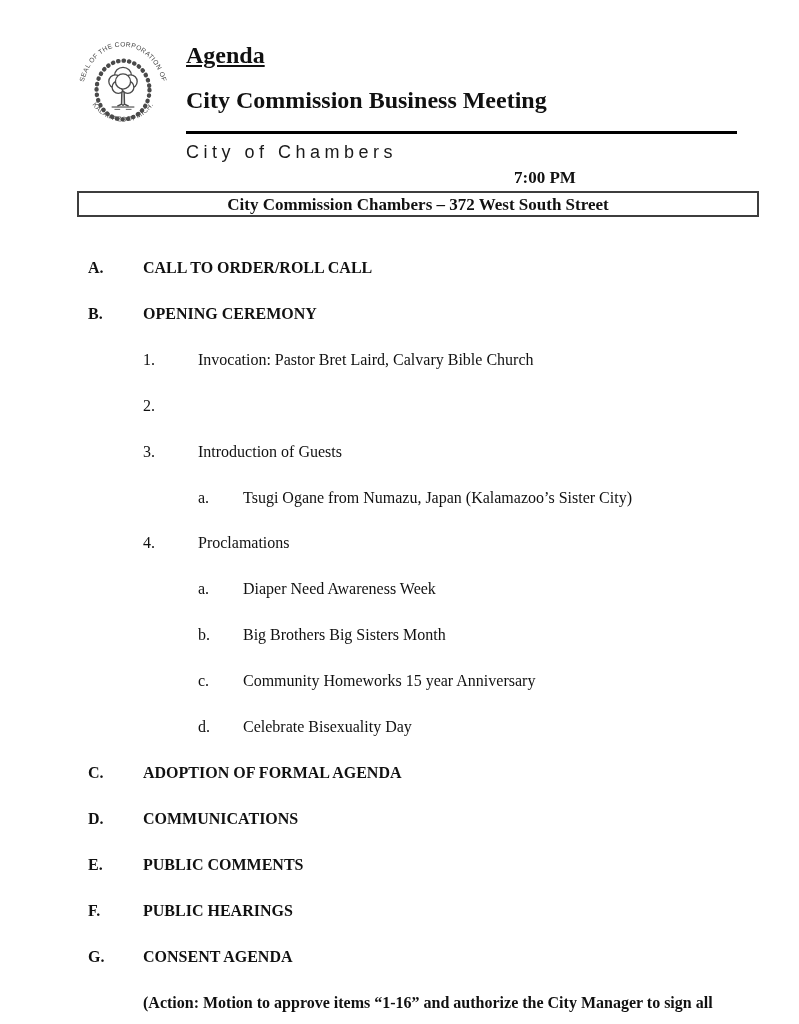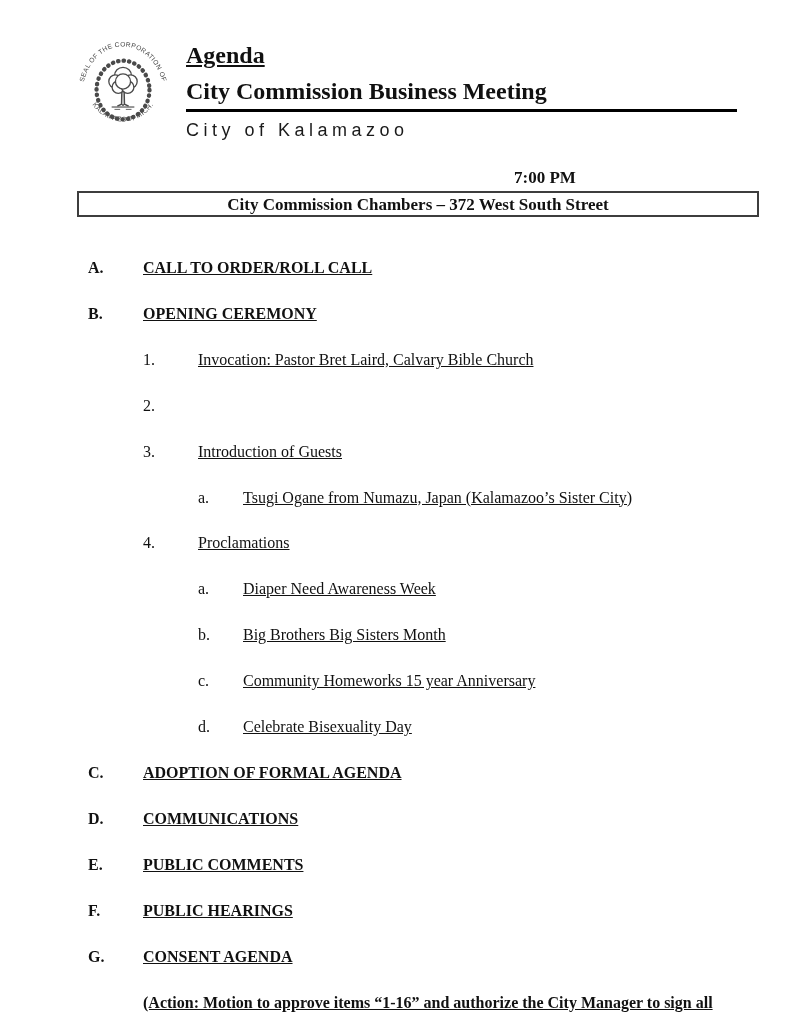--- a/index.html
+++ b/index.html
@@ -33,22 +33,22 @@
   .doc-type {
     font-size: 24px;
     font-weight: bold;
     line-height: 1.15;
     text-decoration: underline;
   }
   .meeting-title {
     font-size: 24px;
     font-weight: bold;
     line-height: 1.15;
-    margin-top: 8px;
-    padding-bottom: 4px;
+    margin-top: 17px;
+    padding-bottom: 17px;
     border-bottom: 3px solid #000000;
   }
   .org-name {
     margin-top: 8px;
     font-family: "Liberation Sans", sans-serif;
     font-size: 18px;
     letter-spacing: 4.5px;
     color: #1a1a1a;
   }
 
@@ -95,21 +95,21 @@
     margin-bottom: 28px;
   }
   .agenda-row.bold { font-weight: bold; }
   .agenda-label { flex: 0 0 auto; }
   .level-0 .agenda-label { width: 55px; }
   .level-1 { padding-left: 55px; }
   .level-1 .agenda-label { width: 55px; }
   .level-2 { padding-left: 110px; }
   .level-2 .agenda-label { width: 45px; }
   .no-label .agenda-label { width: 0; }
-  .agenda-text { flex: 1 1 auto; text-decoration: underline; }
+  .agenda-text { flex: 1 1 auto; }
 </style>
 </head>
 <body>
 
 <div class="page">
 
   <svg class="seal" viewBox="0 0 100 110" xmlns="http://www.w3.org/2000/svg">
     <defs>
       <path id="seal-top-arc" d="M 7 60 A 43 51 0 1 1 93 60" fill="none"></path>
       <path id="seal-bottom-arc" d="M 13 62 A 41 46 0 0 0 87 62" fill="none"></path>
@@ -133,21 +133,21 @@
       <circle cx="50" cy="46" r="8"></circle>
       <path d="M 48.8 57 L 48.5 70 L 44 72 M 51.2 57 L 51.5 70 L 56 72 M 50 70 L 50 72" fill="none" stroke-width="1.6"></path>
       <path d="M 38 73 L 62 73" fill="none" stroke-width="1.2"></path>
       <path d="M 41 75.5 L 47 75.5 M 53 75.5 L 59 75.5" fill="none" stroke-width="0.9"></path>
     </g>
   </svg>
 
   <div class="header-text">
     <div class="doc-type">Agenda</div>
     <div class="meeting-title">City Commission Business Meeting</div>
-    <div class="org-name">City of Kalamazoo</div>
+    <div class="org-name">City of Chambers</div>
   </div>
 
   <div class="meeting-time">7:00 PM</div>
   <div class="location-box">
     <span>City Commission Chambers – 372 West South Street</span>
   </div>
 
   <div class="agenda-list" id="agenda-list">
     <div class="agenda-row level-0 bold">
       <span class="agenda-label">A.</span>

